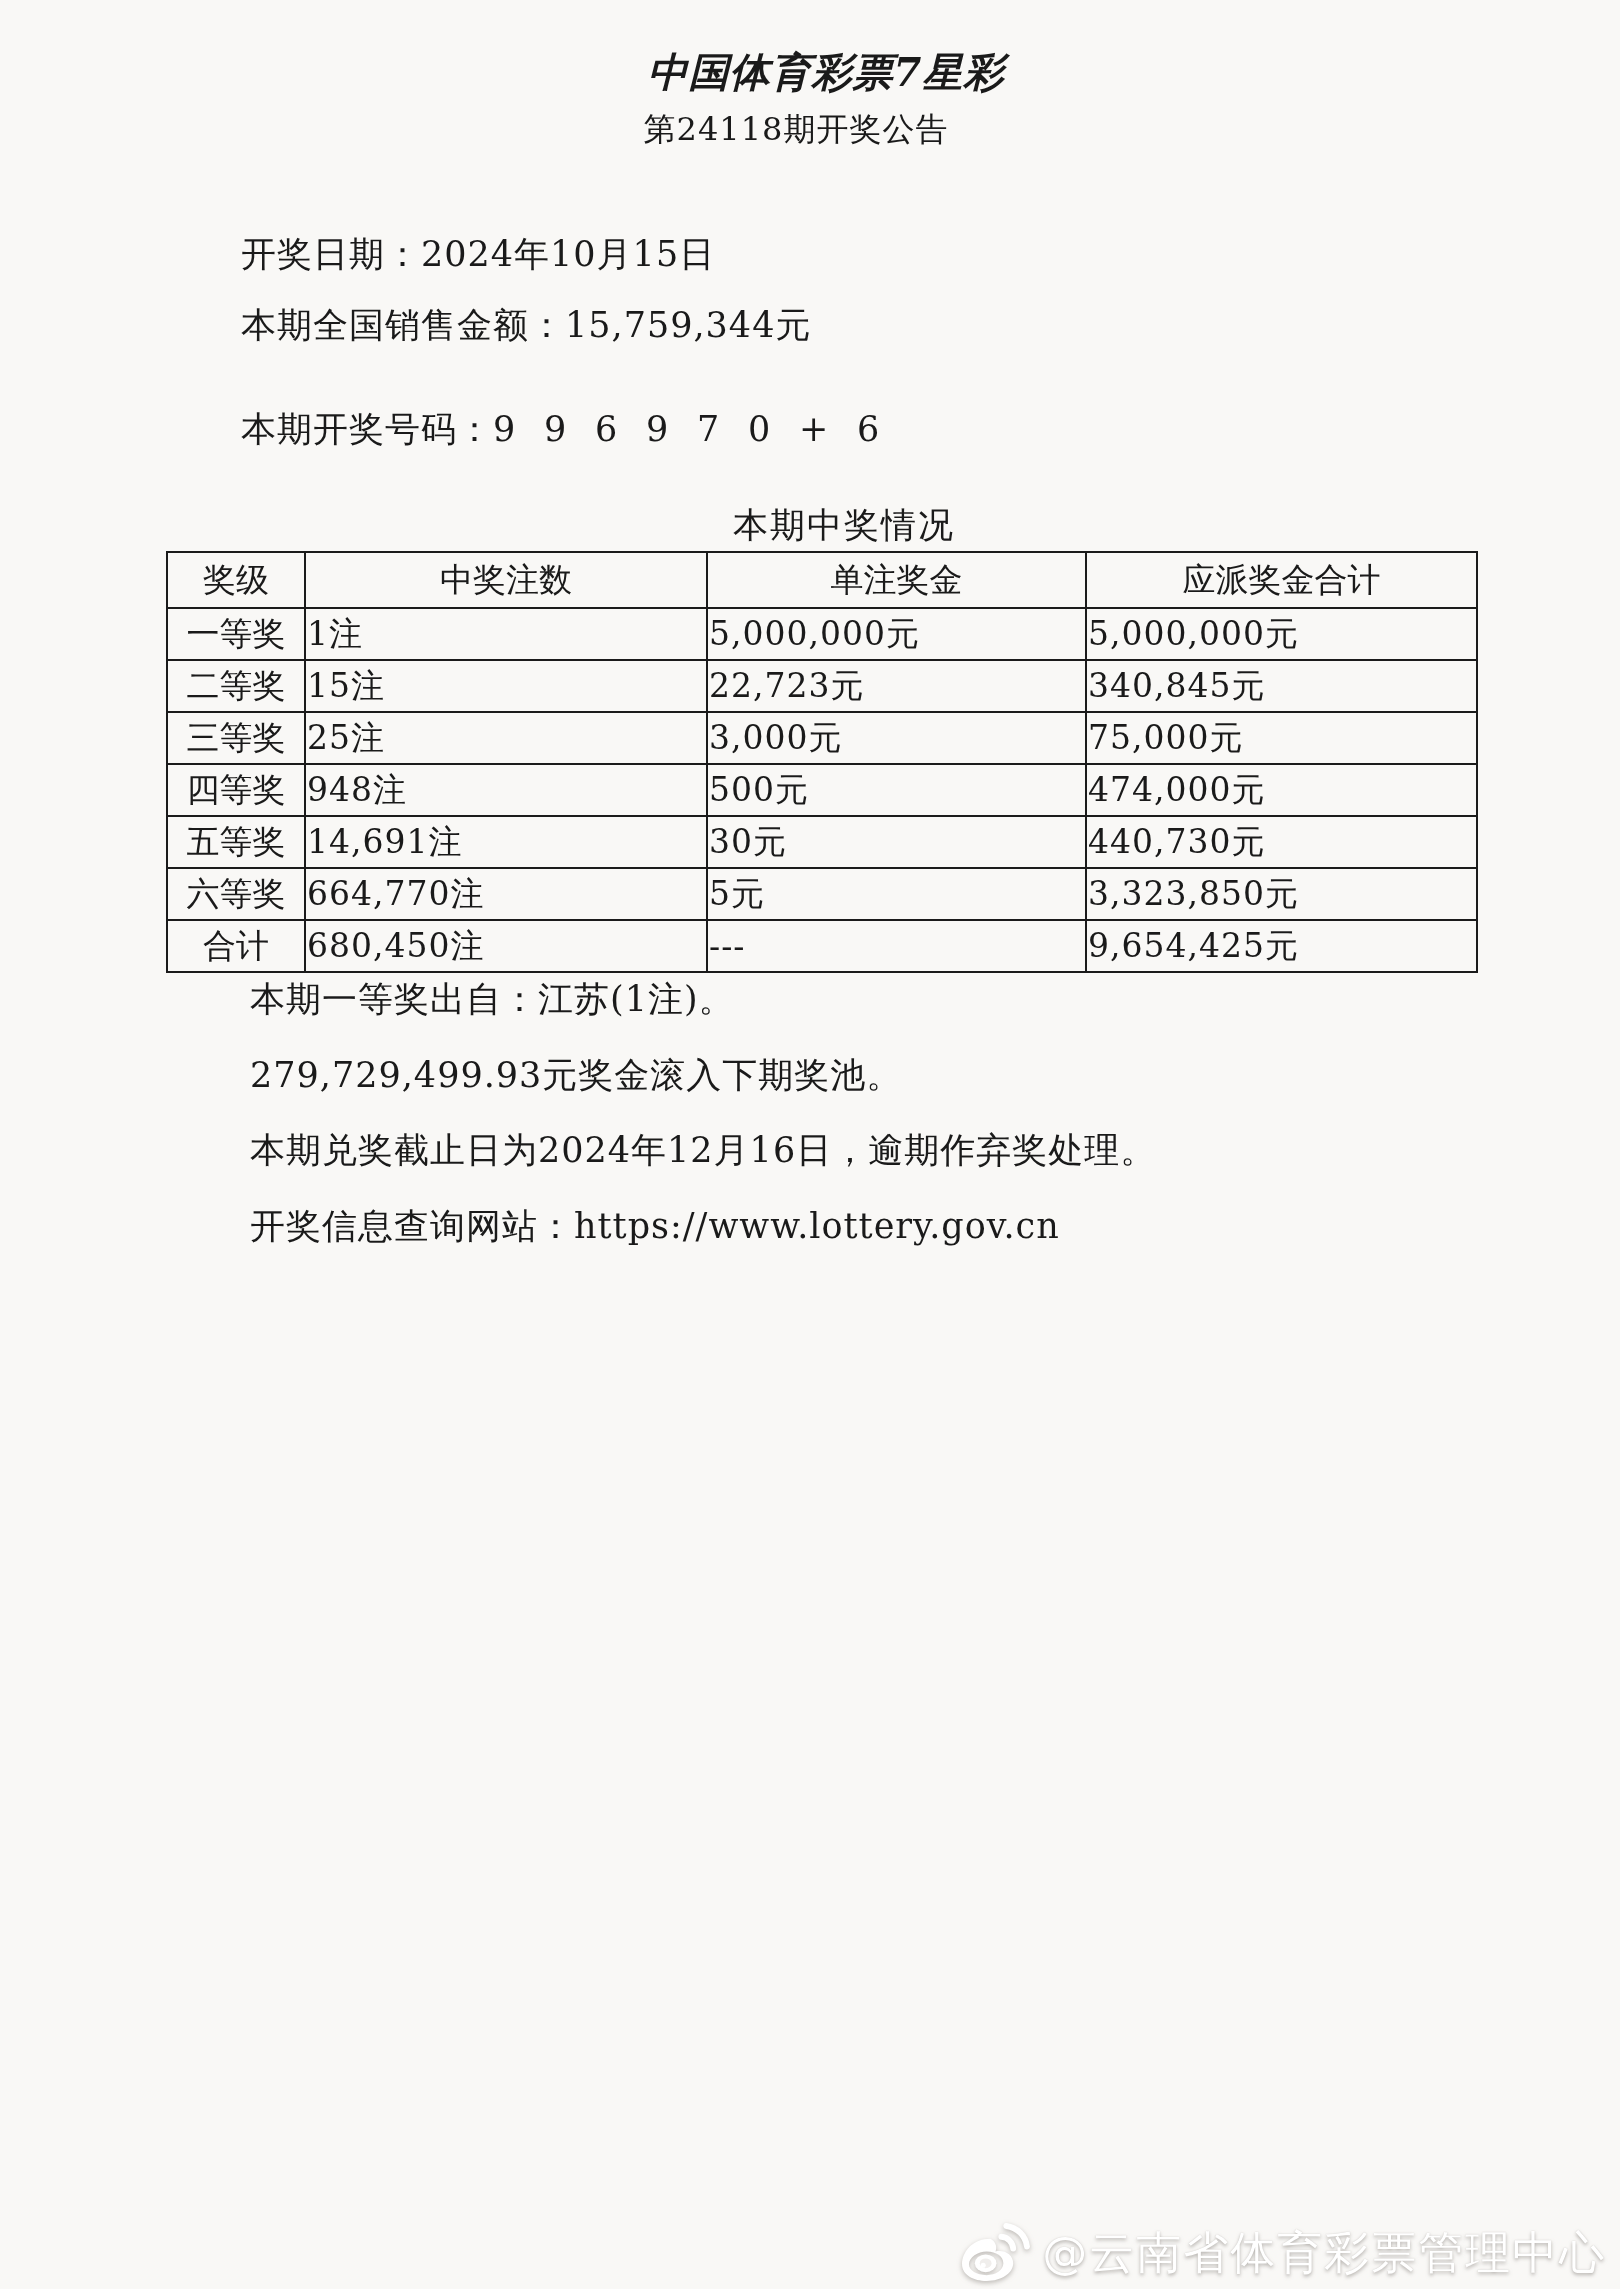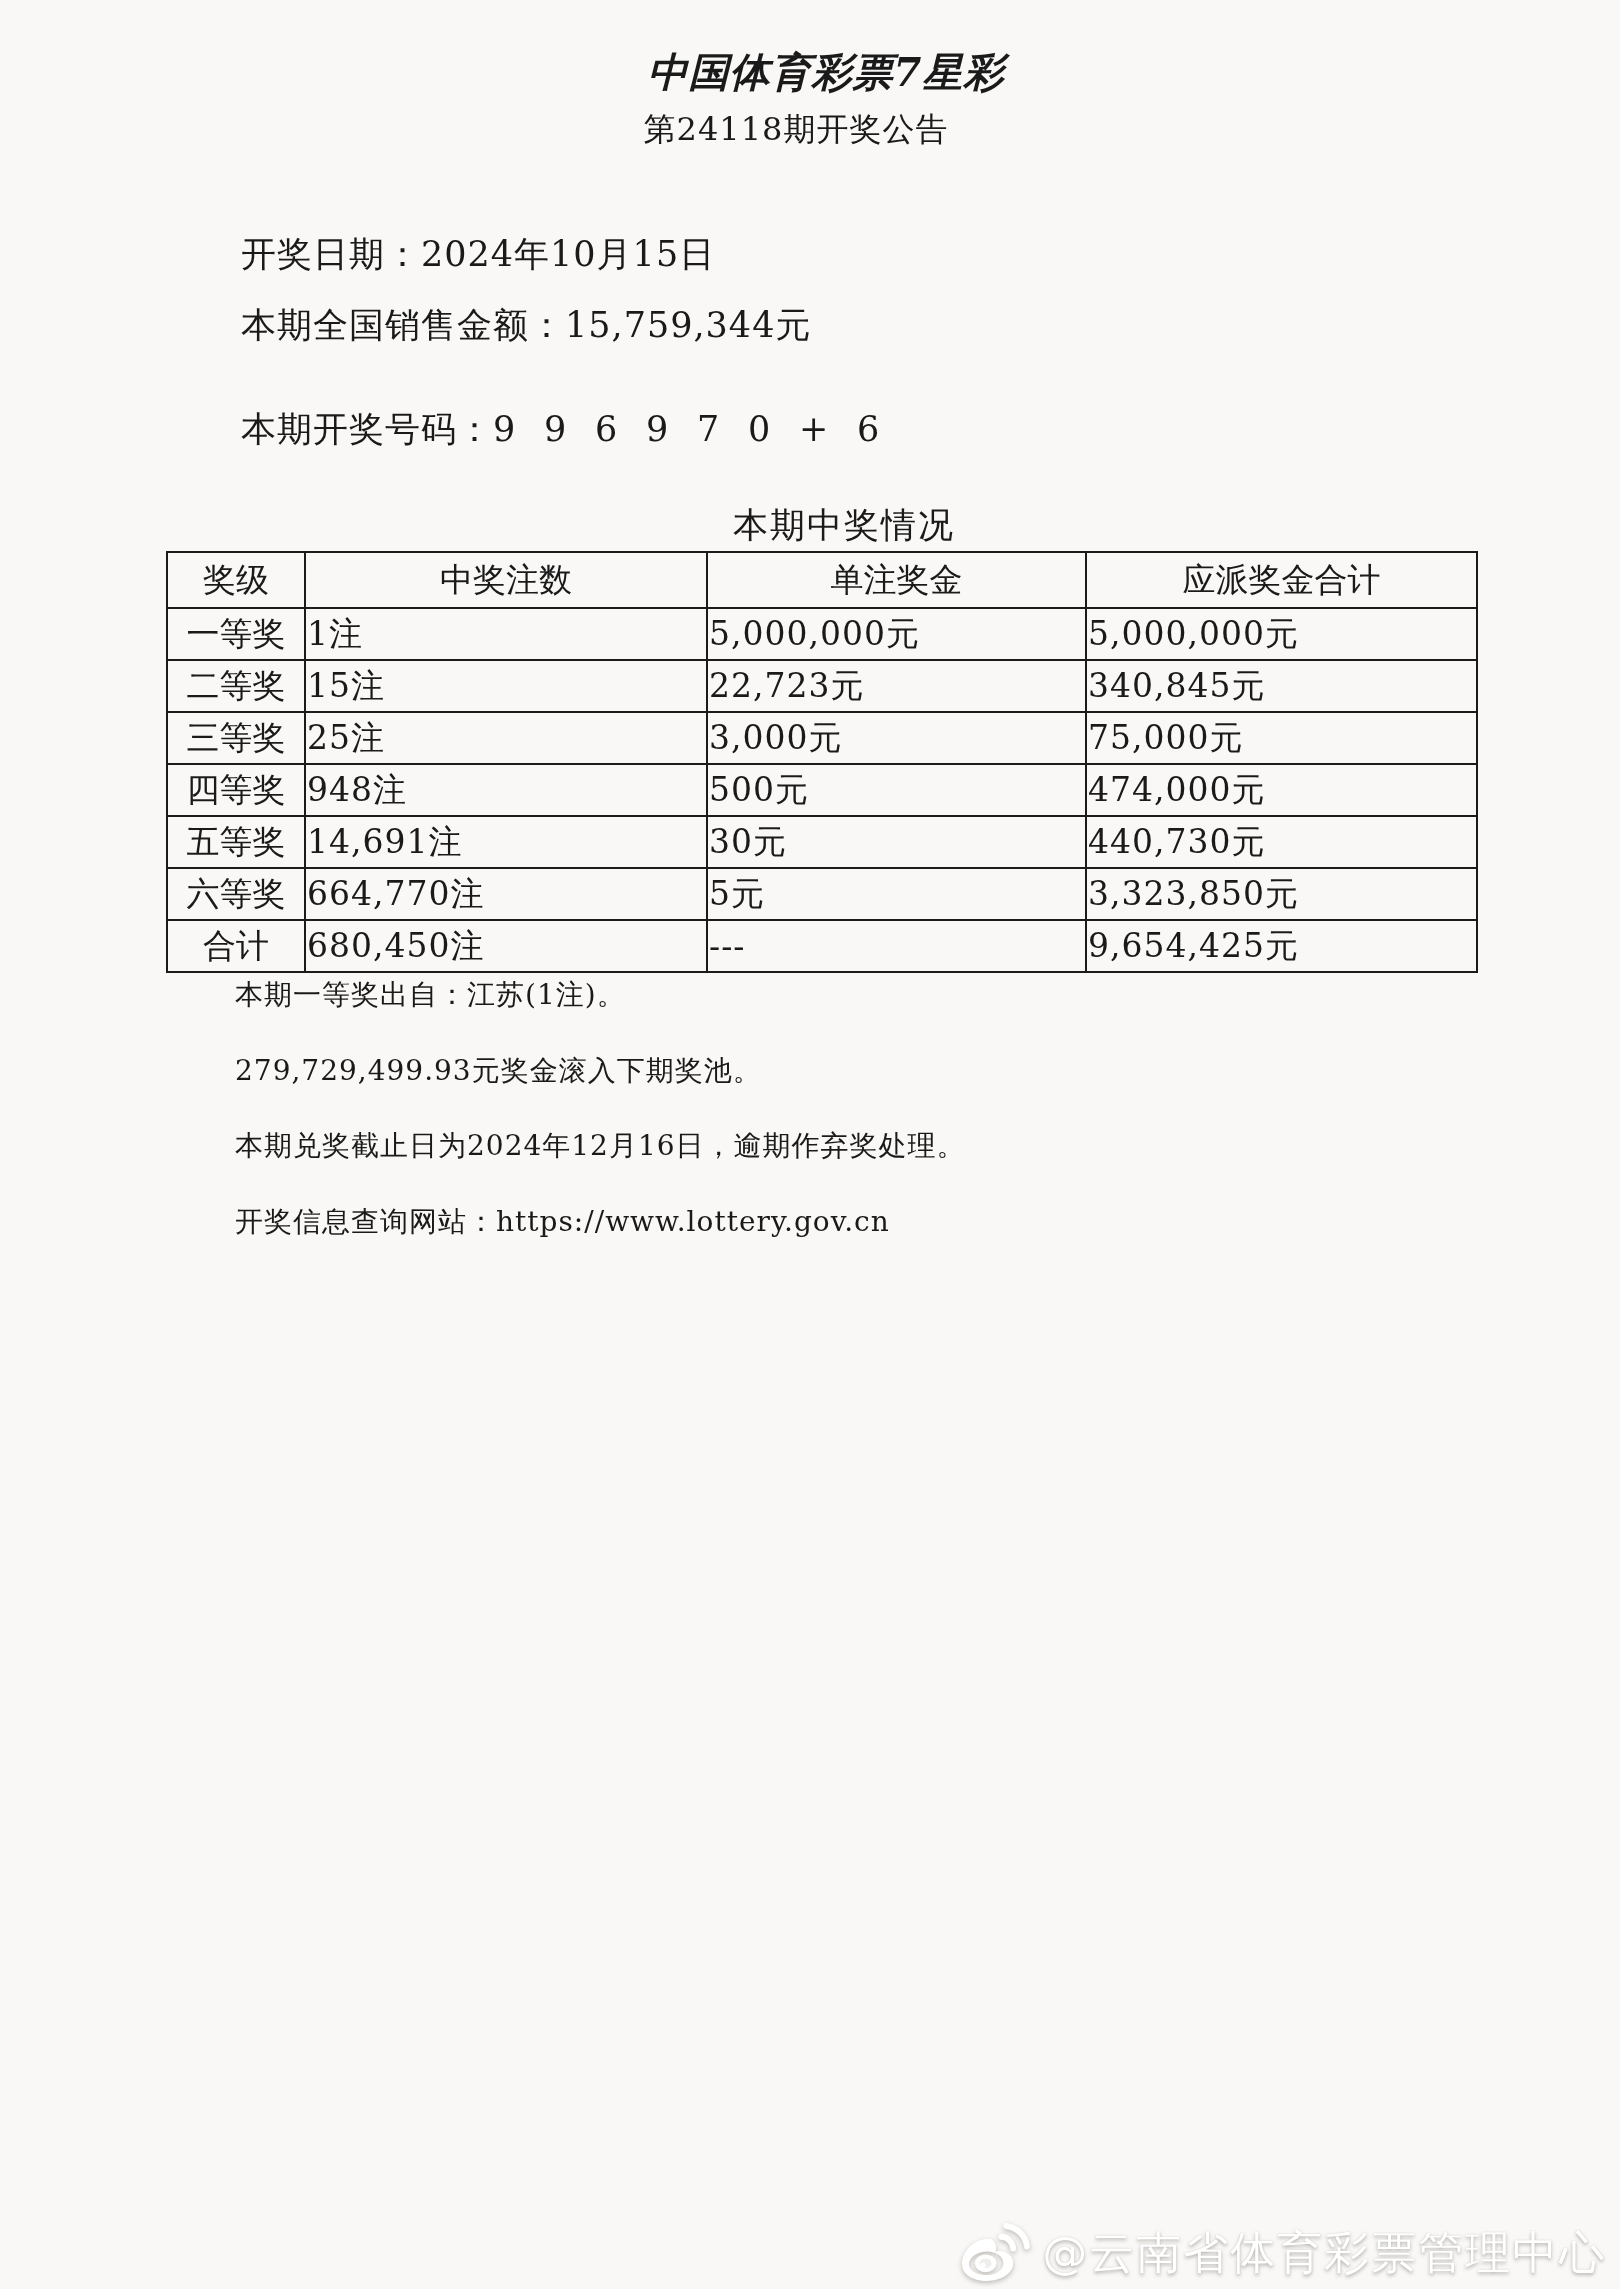--- a/index.html
+++ b/index.html
@@ -40,21 +40,21 @@
     border-width:2.9px 2px;
     padding:0 1px;
     font-weight:normal;
     overflow:hidden;
   }
   table.prize th{height:54px;text-align:center;}
   table.prize td{height:50px;}
   td.cell-level{text-align:center;}
   td.cell-num{text-align:left;letter-spacing:1px;}
   .note{
-    position:absolute;left:235px;font-size:28px;white-space:pre;letter-spacing:1px;
+    position:absolute;left:250px;font-size:35px;white-space:pre;letter-spacing:1px;
   }
   .note-1{top:976px;}
   .note-2{top:1052px;}
   .note-3{top:1127px;}
   .note-4{top:1203px;}
   .watermark{
     position:absolute;right:13.7px;bottom:5.9px;
     display:flex;align-items:flex-start;gap:11.8px;
     font-family:"DejaVu Sans","Liberation Sans",sans-serif;
     font-weight:normal;font-size:45px;letter-spacing:2px;

